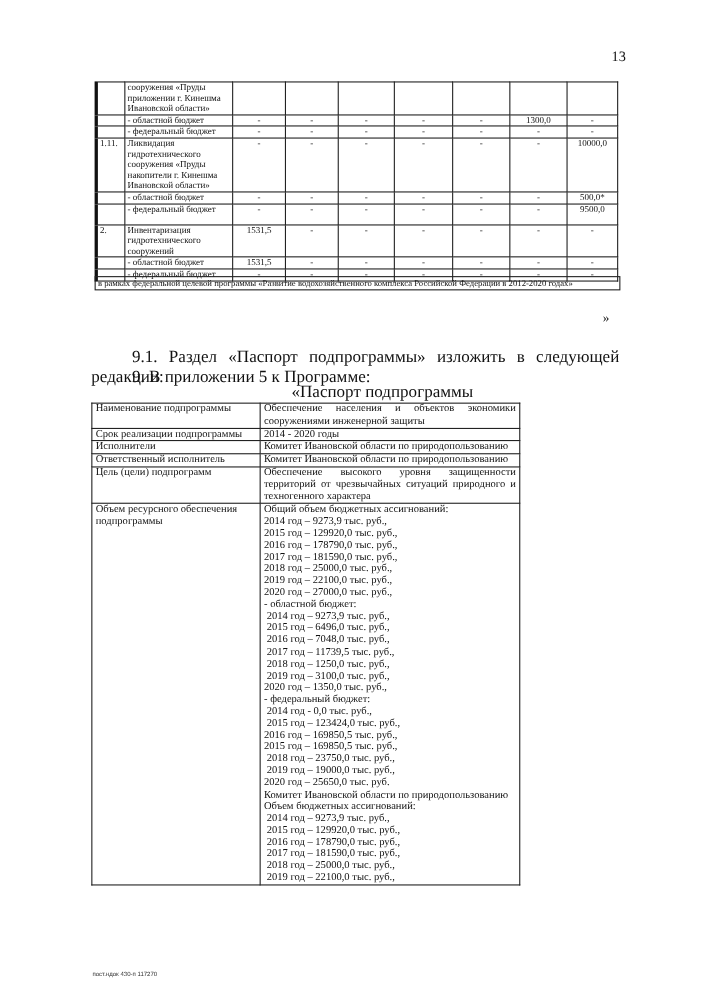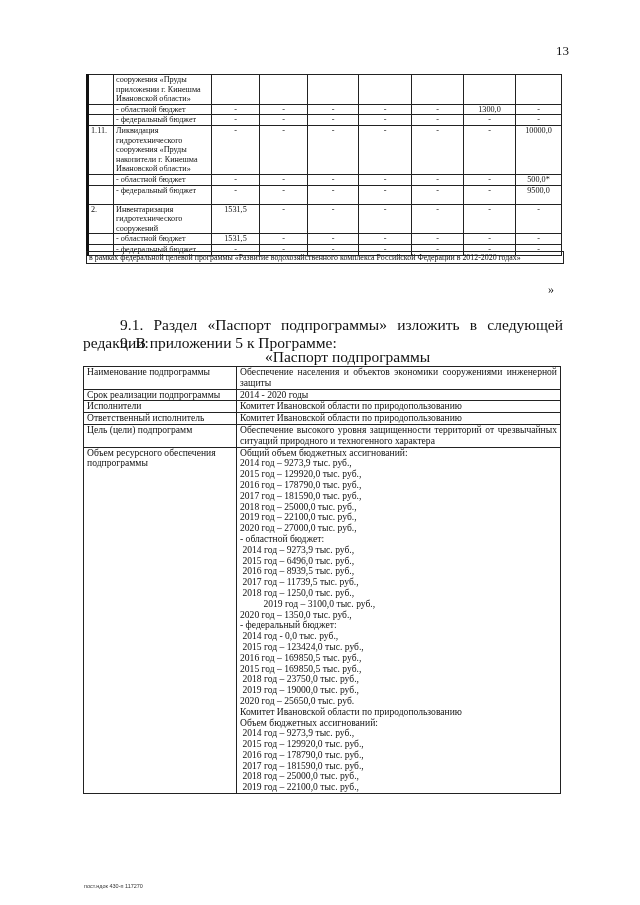--- a/index.html
+++ b/index.html
@@ -16,21 +16,21 @@
   .fin-note { position:absolute; left:86px; top:251px; width:472px; border:1px solid #222;
               font-size:7.9px; line-height:9.4px; padding:1px 2px; white-space:nowrap; overflow:hidden; }
   .close-quote { position:absolute; left:548px; top:282px; font-size:12px; }
 
   .para { position:absolute; font-size:15.5px; line-height:19px; }
   .p9 { left:120px; top:297px;margin-top:36px; }
   .p91 { left:120px; top:315px; width:443px; text-align:justify; text-align-last:justify; }
   .p91b { left:83px; top:333px; }
   .passport-title { position:absolute; left:265px; top:348px; font-size:15.5px; }
 
-  .pass-table { position:absolute; left:83px; top:366px; width:478px; border-collapse:collapse;
+  .pass-table { position:absolute; left:83px; top:366px; width:390px; border-collapse:collapse;
                 font-size:9.6px; line-height:10.8px; table-layout:fixed; }
   .pass-table td { border:1px solid #222; padding:0 3px; vertical-align:top; }
   .pass-table td.lbl { width:147px; }
   .just { text-align:justify; text-align-last:left; }
   .vlines div { display:block; }
   .footer-code { position:absolute; left:84px; top:883px; font-size:5.5px; font-family:"Liberation Sans", sans-serif; color:#333; }
 </style>
 </head>
 <body>
 
@@ -197,24 +197,24 @@
             <div style="white-space: pre;">2014 год – 9273,9 тыс. руб.,</div>
             <div style="white-space: pre;">2015 год – 129920,0 тыс. руб.,</div>
             <div style="white-space: pre;">2016 год – 178790,0 тыс. руб.,</div>
             <div style="white-space: pre;">2017 год – 181590,0 тыс. руб.,</div>
             <div style="white-space: pre;">2018 год – 25000,0 тыс. руб.,</div>
             <div style="white-space: pre;">2019 год – 22100,0 тыс. руб.,</div>
             <div style="white-space: pre;">2020 год – 27000,0 тыс. руб.,</div>
             <div style="white-space: pre;">- областной бюджет:</div>
             <div style="white-space: pre;"> 2014 год – 9273,9 тыс. руб.,</div>
             <div style="white-space: pre;"> 2015 год – 6496,0 тыс. руб.,</div>
-            <div style="white-space: pre;"> 2016 год – 8939,5 тыс. руб.,</div>
+            <div style="white-space: pre;"> 2016 год – 7048,0 тыс. руб.,</div>
             <div style="white-space: pre;"> 2017 год – 11739,5 тыс. руб.,</div>
             <div style="white-space: pre;"> 2018 год – 1250,0 тыс. руб.,</div>
-            <div style="white-space: pre; margin-left: 21px;"> 2019 год – 3100,0 тыс. руб.,</div>
+            <div style="white-space: pre;"> 2019 год – 3100,0 тыс. руб.,</div>
             <div style="white-space: pre;">2020 год – 1350,0 тыс. руб.,</div>
             <div style="white-space: pre;">- федеральный бюджет:</div>
             <div style="white-space: pre;"> 2014 год - 0,0 тыс. руб.,</div>
             <div style="white-space: pre;"> 2015 год – 123424,0 тыс. руб.,</div>
             <div style="white-space: pre;">2016 год – 169850,5 тыс. руб.,</div>
             <div style="white-space: pre;">2015 год – 169850,5 тыс. руб.,</div>
             <div style="white-space: pre;"> 2018 год – 23750,0 тыс. руб.,</div>
             <div style="white-space: pre;"> 2019 год – 19000,0 тыс. руб.,</div>
             <div style="white-space: pre;">2020 год – 25650,0 тыс. руб.</div>
             <div style="white-space: pre;">Комитет Ивановской области по природопользованию</div>

